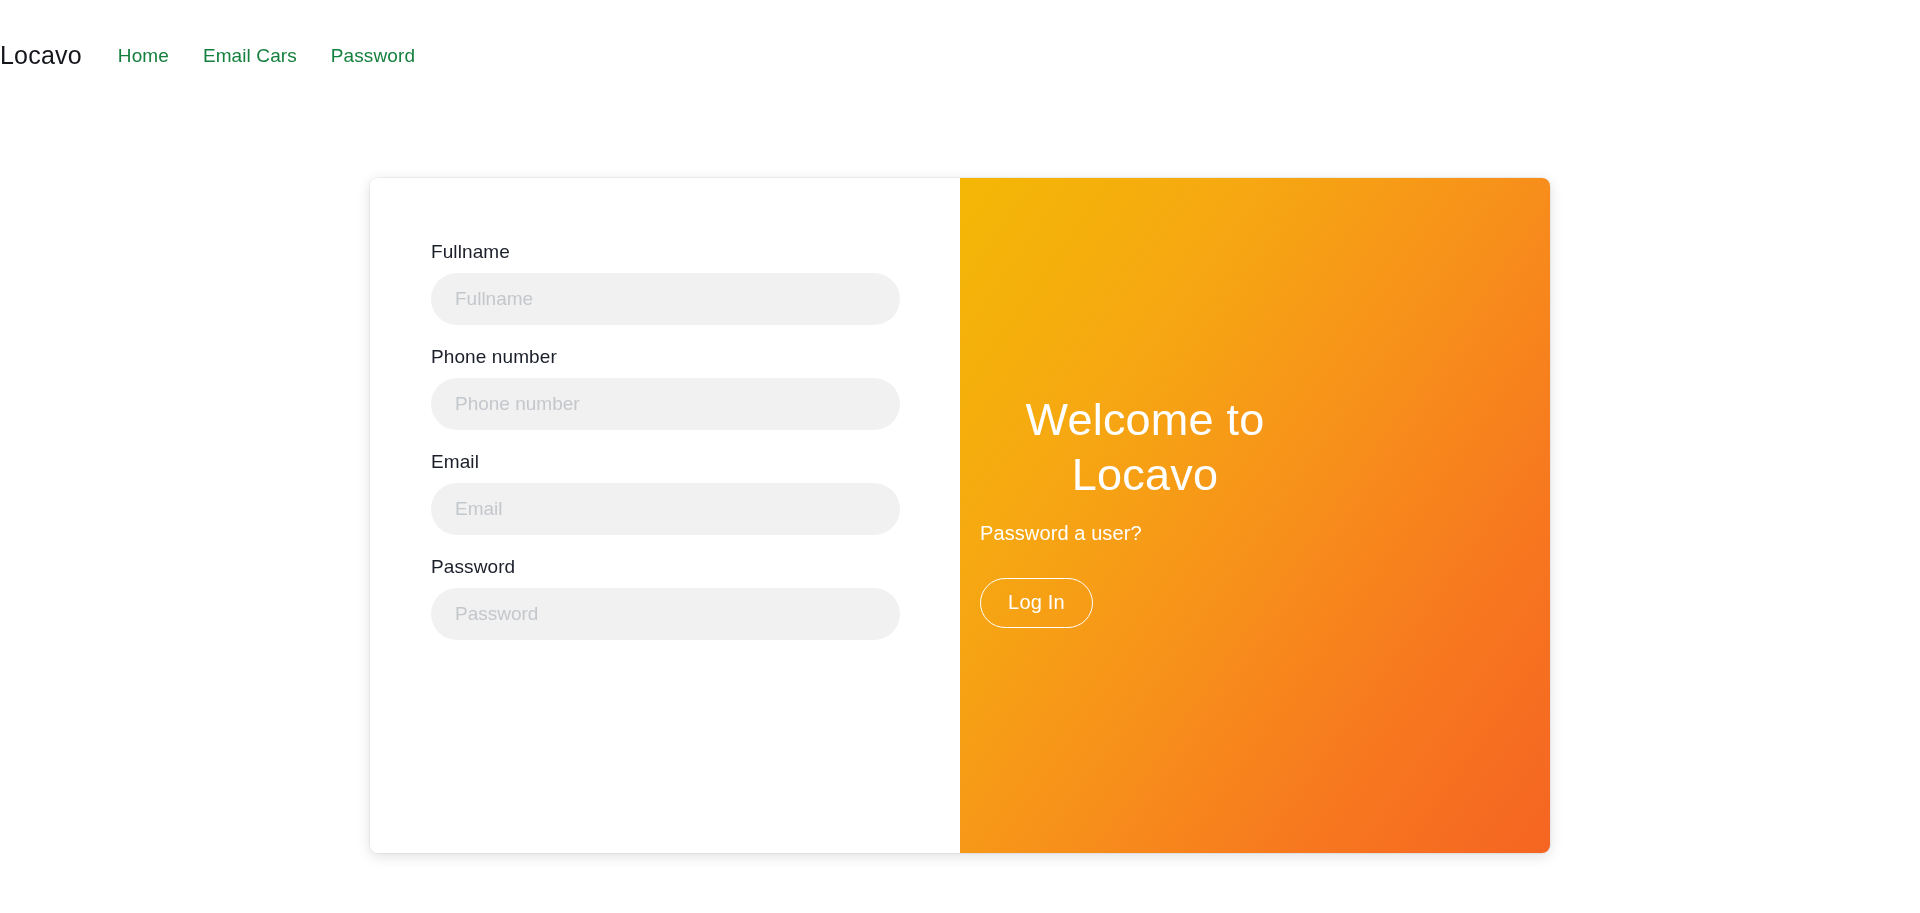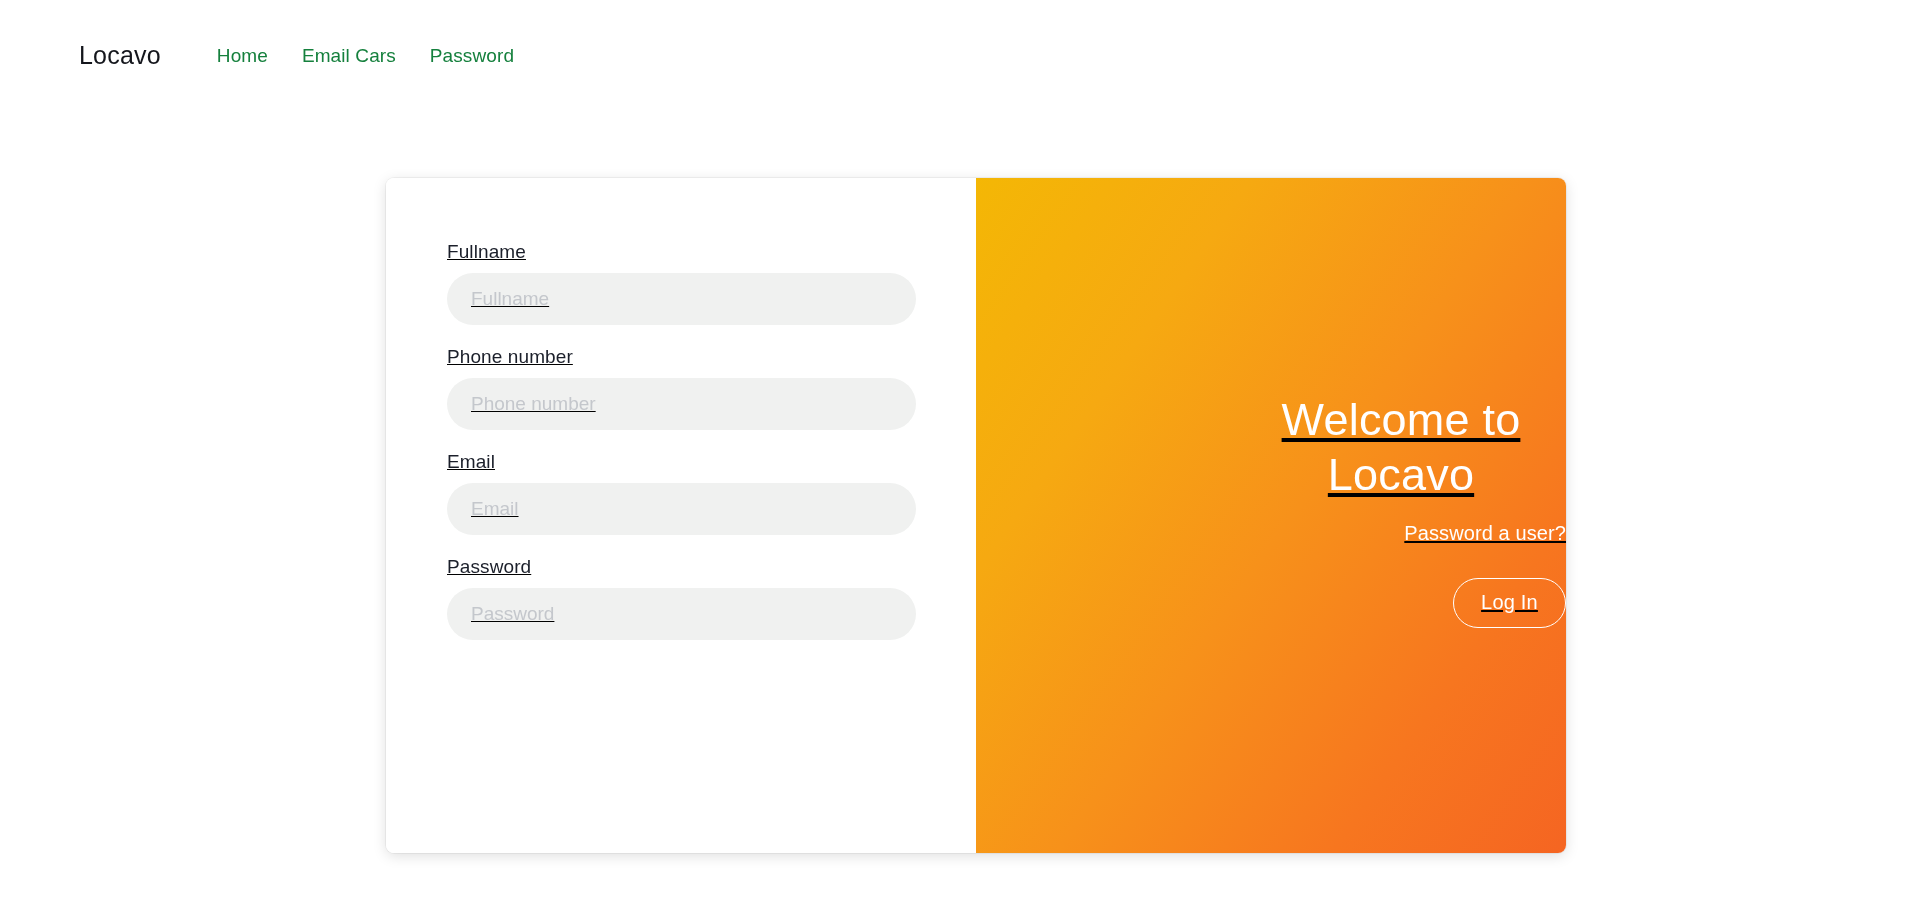--- a/index.html
+++ b/index.html
@@ -17,23 +17,21 @@
   }
 
   
   .navbar {
     position: absolute;
     top: 0; left: 0;
     width: 1920px;
     height: 110px;
     display: flex;
     align-items: center;
-    padding-left: 79px;
-    background: #ffffff;
-    gap: 20px;
+    background: #ffffff;
   }
 
   .brand {
     font-size: 25px;
     font-weight: 400;
     color: #14161c;
     letter-spacing: 0.2px;
     margin-right: 36px;
     line-height: 1;
   }
@@ -50,30 +48,29 @@
     color: #15803d;
     letter-spacing: 0.1px;
     text-decoration: none;
     line-height: 1;
     white-space: nowrap;
   }
 
   
   .auth-card {
     position: absolute;
-    left: 386px;
+    left: 370px;
     top: 178px;
     width: 1180px;
     height: 675px;
     display: flex;
     background: #ffffff;
     border-radius: 8px;
     box-shadow: 0 3px 14px rgba(0,0,0,0.13), 0 0 0 1px rgba(0,0,0,0.045);
     overflow: hidden;
-    text-decoration: underline;
   }
 
   
   .form-panel {
     width: 590px;
     height: 100%;
     background: #ffffff;
     padding: 64px 60px 0 61px;
     position: relative;
   }
@@ -129,21 +126,21 @@
     width: 683px;
     height: 100%;
     background: linear-gradient(125deg,
                 #f4b705 0%,
                 #f6a911 26%,
                 #f7911a 52%,
                 #f7761f 78%,
                 #f56522 100%);
     display: flex;
     flex-direction: column;
-    align-items: flex-end;
+    align-items: flex-start;
     justify-content: center;
     padding-bottom: 10px;
     padding-left: 20px;
   }
 
   .welcome-title {
     font-size: 45px;
     font-weight: 400;
     color: #ffffff;
     text-align: center;

